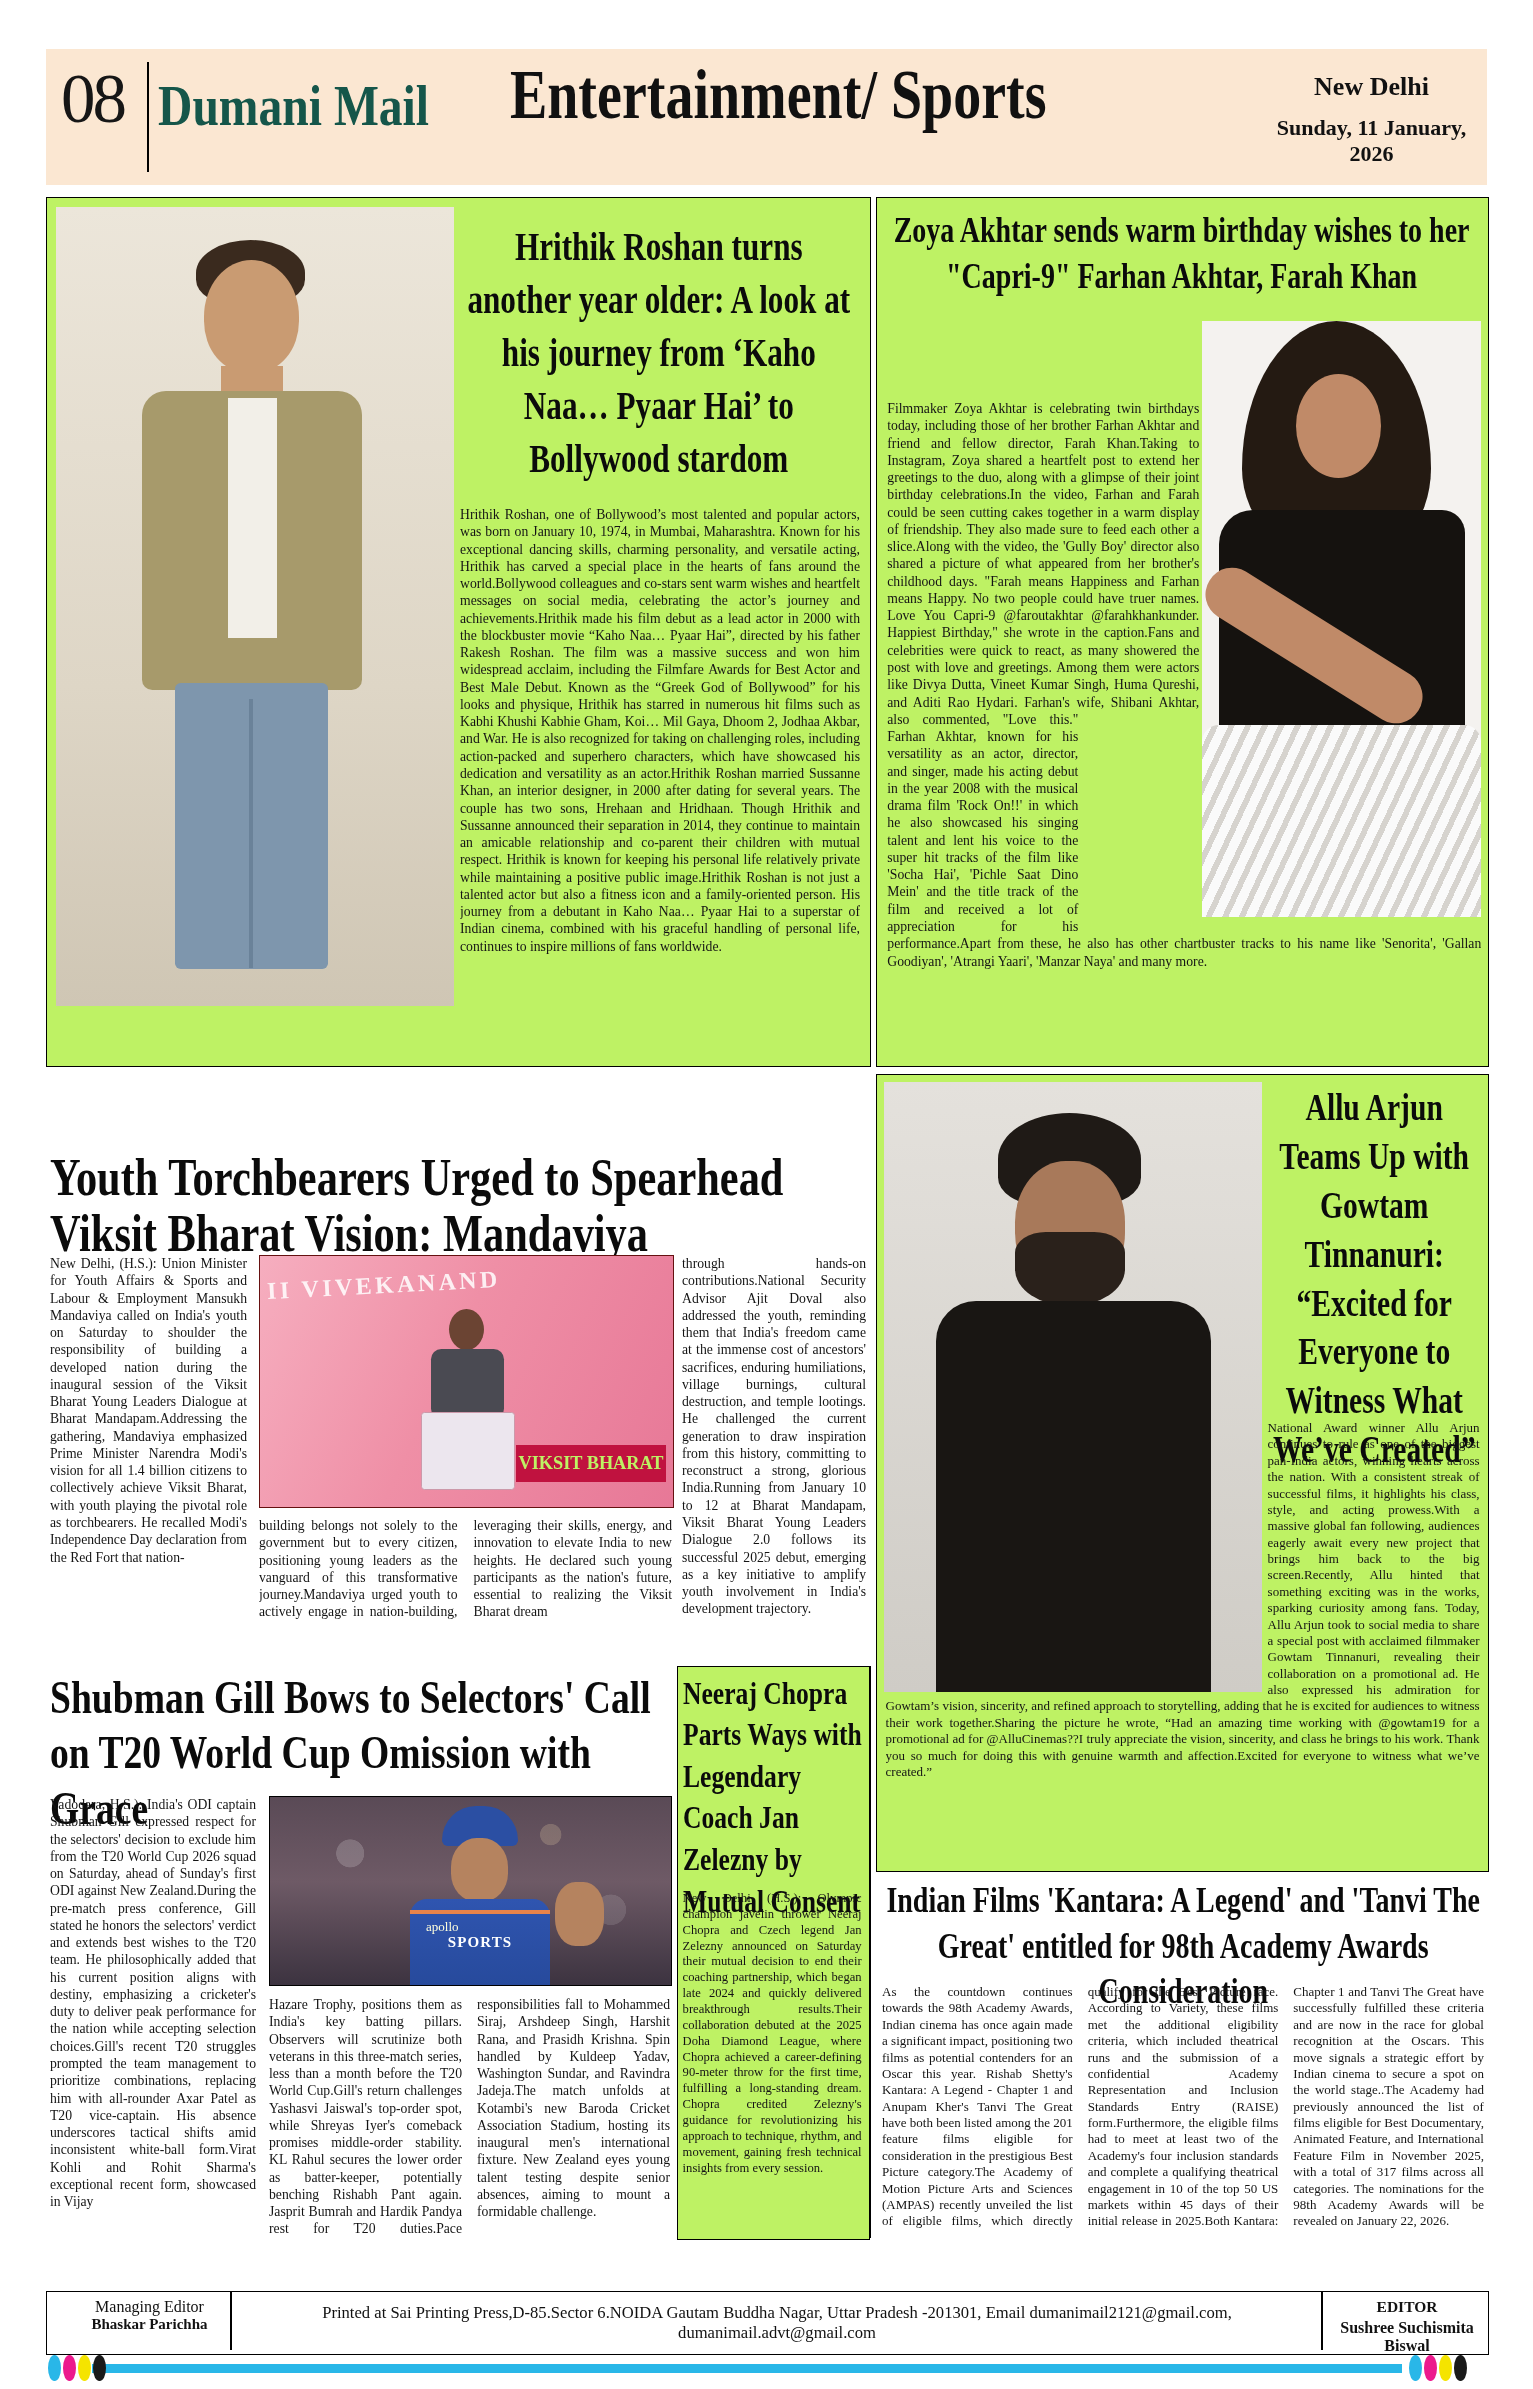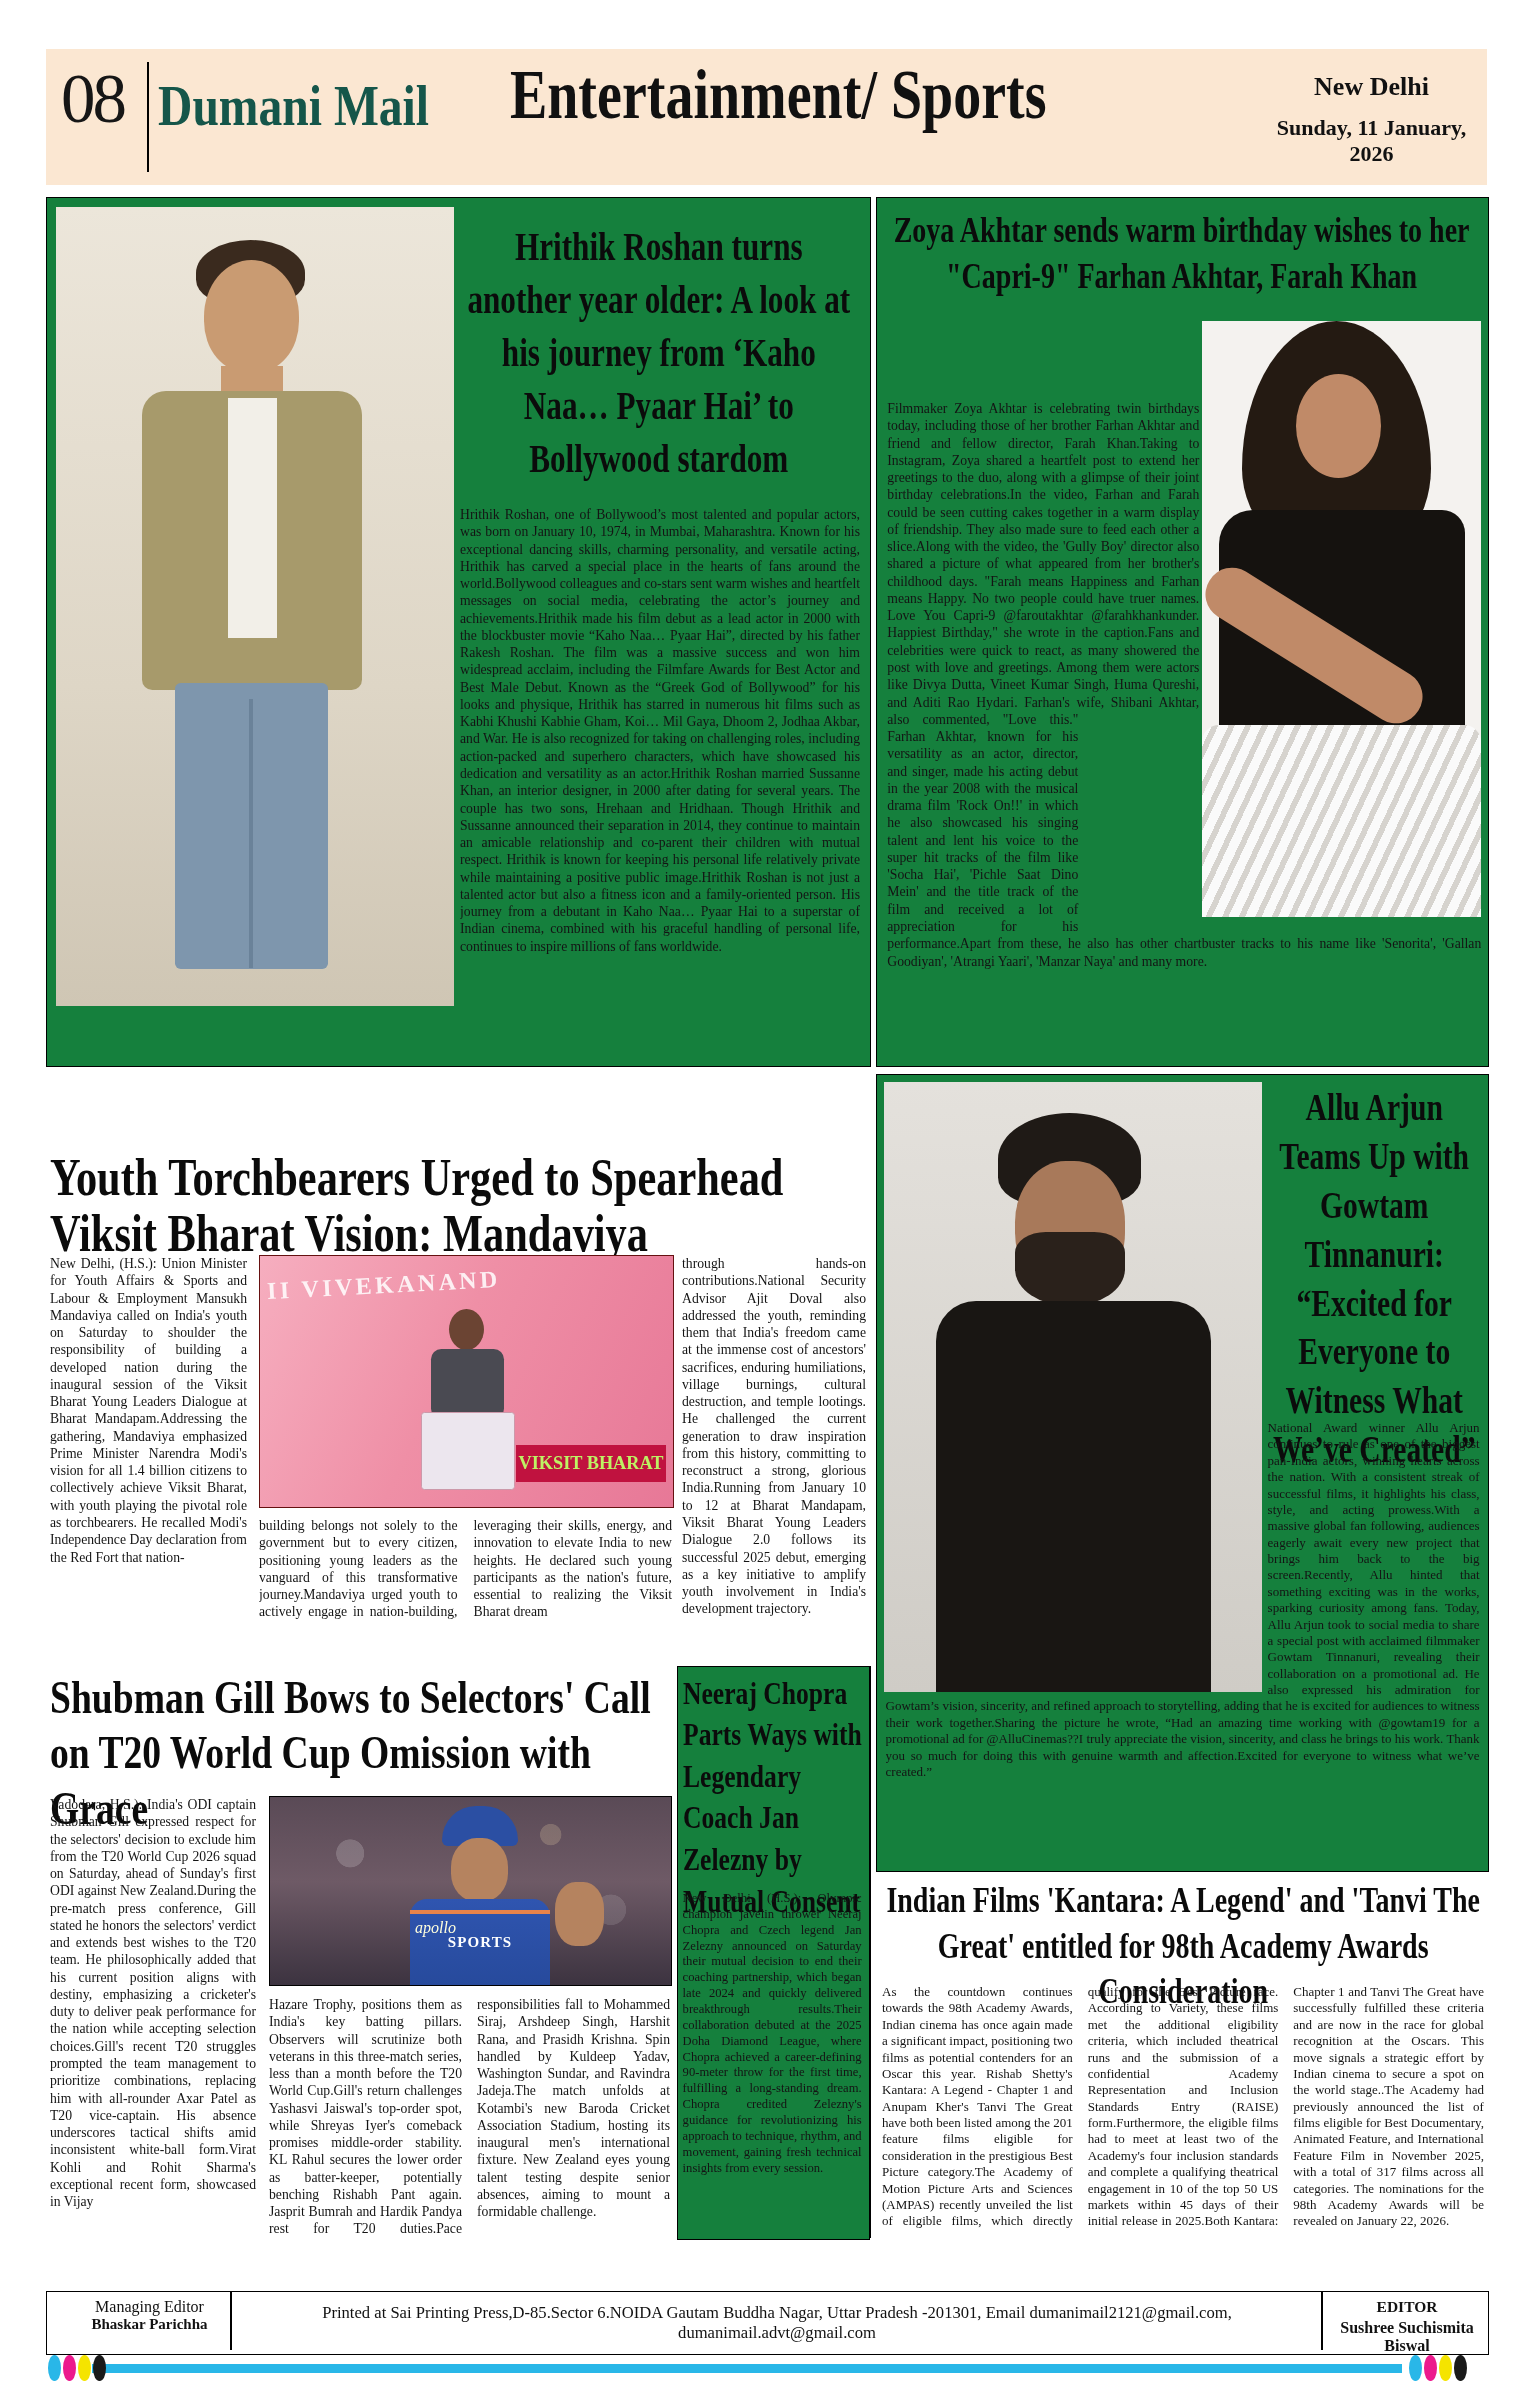--- a/index.html
+++ b/index.html
@@ -3,21 +3,21 @@
 <meta charset="utf-8">
 <style>
   html,body{margin:0;padding:0;background:#fff;}
   #page{position:relative;width:1533px;height:2389px;background:#fff;
         font-family:"Liberation Serif","DejaVu Serif",serif;color:#111;overflow:hidden;padding-left:25px;}
   .abs{position:absolute;}
   .cond{transform:scaleX(0.8);transform-origin:top left;}
   .cond85{transform:scaleX(0.85);transform-origin:top left;}
   .headline{font-weight:700;color:#0b0b0b;}
   .body-text{font-size:13.7px;line-height:1.26;text-align:justify;color:#141414;}
-  .box{position:absolute;border:1.7px solid #000;background:#15803d;overflow:hidden;}
+  .box{position:absolute;border:1.7px solid #000;background:#bef264;overflow:hidden;}
   .photo{position:absolute;overflow:hidden;}
   .rule{position:absolute;background:#000;}
   
   .band{position:absolute;left:46px;top:49px;width:1441px;height:136px;background:#fbe7d2;}
   .pagenum{position:absolute;left:15px;top:16px;font-size:69px;line-height:1;letter-spacing:-2.9px;color:#161616;}
   .mast{position:absolute;left:112px;top:29px;font-size:56px;line-height:1;font-weight:700;color:#15564a;white-space:nowrap;}
   .sect{position:absolute;left:343px;top:11.4px;width:973px;font-size:70px;line-height:1;font-weight:700;text-align:center;white-space:nowrap;}
   .hdr-right{position:absolute;left:1218px;top:23px;width:215px;text-align:center;font-weight:700;}
   
   .sports-band{position:absolute;left:46px;top:1069px;width:823px;height:76px;background:#000;overflow:hidden;}
@@ -99,21 +99,21 @@
       <div class="body-text" style="font-size:13px;">National Award winner Allu Arjun continues to rule as one of the biggest pan-India actors, winning hearts across the nation. With a consistent streak of successful films, it highlights his class, style, and acting prowess.With a massive global fan following, audiences eagerly await every new project that brings him back to the big screen.Recently, Allu hinted that something exciting was in the works, sparking curiosity among fans. Today, Allu Arjun took to social media to share a special post with acclaimed filmmaker Gowtam Tinnanuri, revealing their collaboration on a promotional ad. He also expressed his admiration for Gowtam’s vision, sincerity, and refined approach to storytelling, adding that he is excited for audiences to witness their work together.Sharing the picture he wrote, “Had an amazing time working with @gowtam19 for a promotional ad for @AlluCinemas??I truly appreciate the vision, sincerity, and class he brings to his work. Thank you so much for doing this with genuine warmth and affection.Excited for everyone to witness what we’ve created.”</div>
     </div>
   </div>
 
   <div class="headline cond" style="position:absolute;left:50px;top:1670px;width:779px;font-size:47px;line-height:1.18;">Shubman Gill Bows to Selectors' Call on T20 World Cup Omission with Grace</div>
   <div class="body-text" style="position:absolute;left:50px;top:1796px;width:206px;height:488px;overflow:hidden;">Vadodara, H.S.): India's ODI captain Shubman Gill expressed respect for the selectors' decision to exclude him from the T20 World Cup 2026 squad on Saturday, ahead of Sunday's first ODI against New Zealand.During the pre-match press conference, Gill stated he honors the selectors' verdict and extends best wishes to the T20 team. He philosophically added that his current position aligns with destiny, emphasizing a cricketer's duty to deliver peak performance for the nation while accepting selection choices.Gill's recent T20 struggles prompted the team management to prioritize combinations, replacing him with all-rounder Axar Patel as T20 vice-captain. His absence underscores tactical shifts amid inconsistent white-ball form.Virat Kohli and Rohit Sharma's exceptional recent form, showcased in Vijay</div>
   <div class="photo" style="left:269px;top:1796px;width:401px;height:188px;border:1.7px solid #000;background:radial-gradient(circle at 20% 30%,rgba(255,255,255,0.18) 0 13.7px,transparent 14.3px),radial-gradient(circle at 70% 20%,rgba(255,230,180,0.2) 0 10.3px,transparent 11px),radial-gradient(circle at 85% 60%,rgba(255,255,255,0.12) 0 15px,transparent 15.5px),linear-gradient(180deg,#5a4a56 0%,#6e5a66 45%,#3c3340 100%);">
     <div class="abs" style="left:172px;top:9.2px;width:76px;height:40px;border-radius:34px 34px 5.7px 5.7px;background:#2b4fa3;"></div>
     <div class="abs" style="left:181px;top:41px;width:57px;height:64px;border-radius:45%;background:#b5835f;"></div>
     <div class="abs" style="left:140px;top:102px;width:140px;height:86px;border-radius:17px 17px 0 0;background:linear-gradient(180deg,#2f55b0,#274a9c);">
-      <div style="position:absolute;left:5px;top:19.5px;font-size:16px;color:#ffd;font-style:italic;">apollo</div>
+      <div style="position:absolute;left:16px;top:19.5px;font-size:13px;color:#ffd;">apollo</div>
       <div style="position:absolute;left:0;top:35px;width:100%;text-align:center;font-size:15px;font-weight:700;color:#fff;letter-spacing:1.1px;">SPORTS</div>
       <div style="position:absolute;left:0;top:11.4px;width:100%;height:3.4px;background:#e8834a;"></div>
     </div>
     <div class="abs" style="left:285px;top:85px;width:49px;height:64px;border-radius:42%;background:#b5835f;"></div>
   </div>
   <div class="body-text" style="position:absolute;left:269px;top:1996px;width:401px;height:289px;overflow:hidden;column-count:2;column-gap:15px;">Hazare Trophy, positions them as India's key batting pillars. Observers will scrutinize both veterans in this three-match series, less than a month before the T20 World Cup.Gill's return challenges Yashasvi Jaiswal's top-order spot, while Shreyas Iyer's comeback promises middle-order stability. KL Rahul secures the lower order as batter-keeper, potentially benching Rishabh Pant again. Jasprit Bumrah and Hardik Pandya rest for T20 duties.Pace responsibilities fall to Mohammed Siraj, Arshdeep Singh, Harshit Rana, and Prasidh Krishna. Spin handled by Kuldeep Yadav, Washington Sundar, and Ravindra Jadeja.The match unfolds at Kotambi's new Baroda Cricket Association Stadium, hosting its inaugural men's international fixture. New Zealand eyes young talent testing despite senior absences, aiming to mount a formidable challenge.</div>
 
   <div class="box" style="left:677px;top:1666px;width:191px;height:572px;border-width:1.1px;">
     <div class="headline cond" style="position:absolute;left:4.6px;top:5.7px;width:229px;font-size:32px;line-height:1.3;">Neeraj Chopra Parts Ways with Legendary Coach Jan Zelezny by Mutual Consent</div>
     <div class="body-text" style="position:absolute;left:4.6px;top:224px;width:179px;height:339px;overflow:hidden;font-size:12.6px;">New Delhi (H.S.): Olympic champion javelin thrower Neeraj Chopra and Czech legend Jan Zelezny announced on Saturday their mutual decision to end their coaching partnership, which began late 2024 and quickly delivered breakthrough results.Their collaboration debuted at the 2025 Doha Diamond League, where Chopra achieved a career-defining 90-meter throw for the first time, fulfilling a long-standing dream. Chopra credited Zelezny's guidance for revolutionizing his approach to technique, rhythm, and movement, gaining fresh technical insights from every session.</div>

